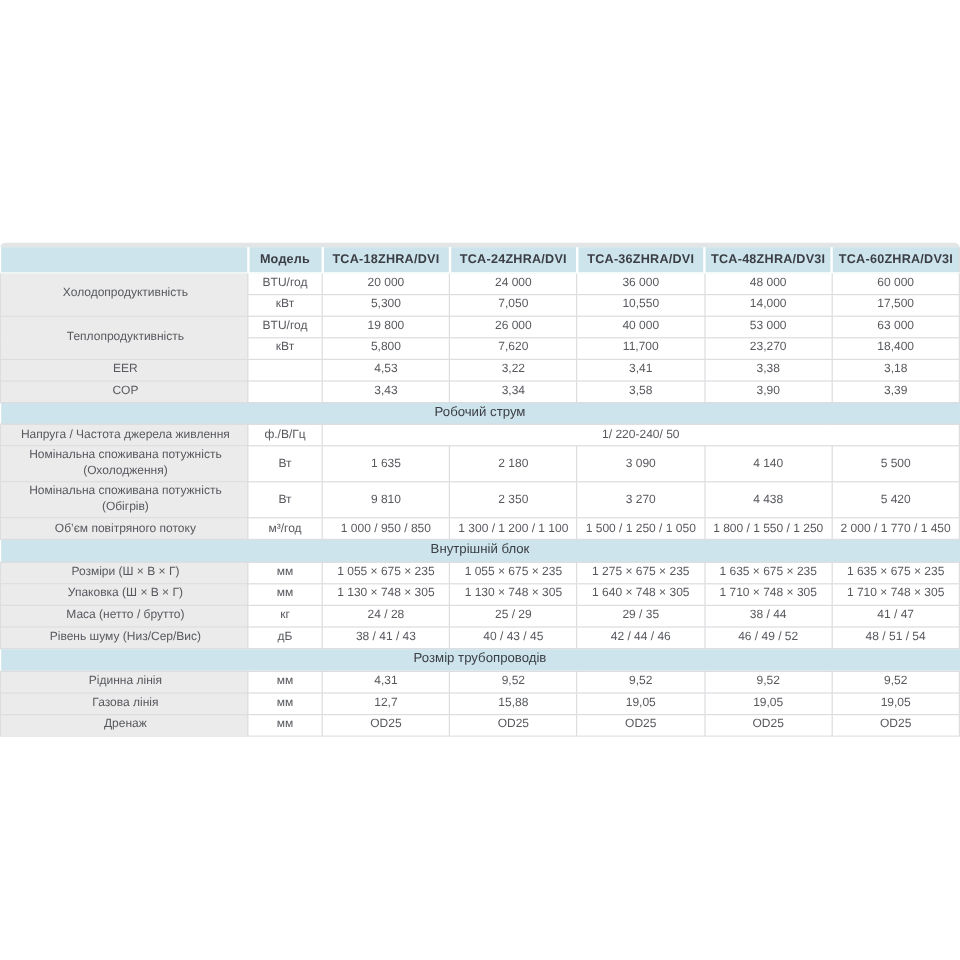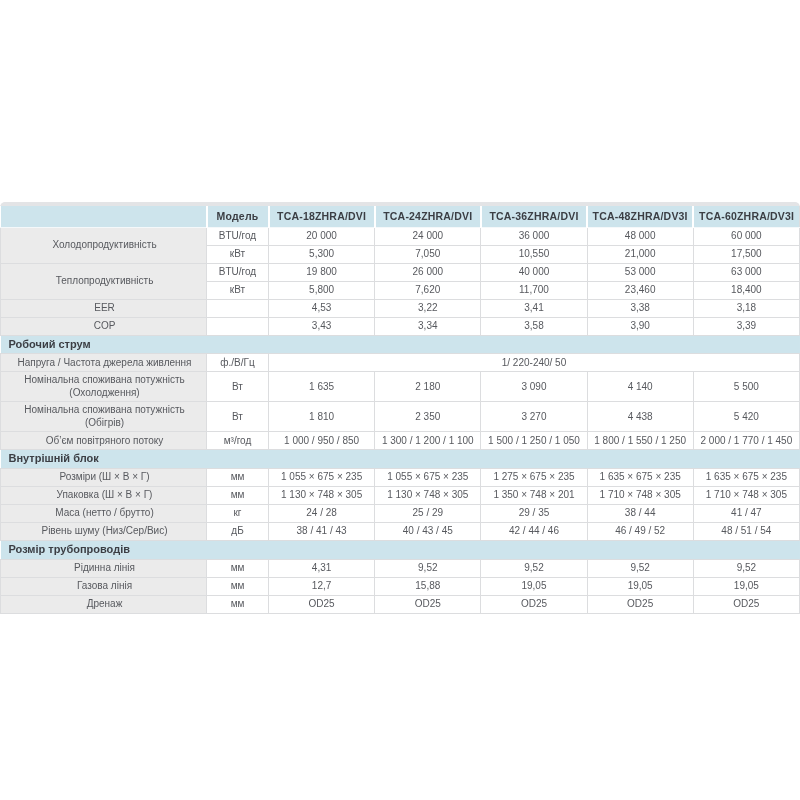--- a/index.html
+++ b/index.html
@@ -37,23 +37,23 @@
   tbody td{height:18px;background:#ffffff;}
   td.label{
     background:var(--label-bg);
     text-align:center;
     padding:2px 6px 2px 8px;
   }
   td.unit,td.val{text-align:center;padding:2px 4px;}
   tr.section td{
     background:var(--section-bg);
     color:var(--heading);
-    font-weight:bold;
+    font-weight:normal;
     font-size:11px;
-    text-align:left;
+    text-align:center;
     padding:2px 8px;
     height:17px;
     border-left:none;border-right:none;
   }
 </style>
 </head>
 <body>
 
 <div class="page">
   <div class="card">
@@ -87,38 +87,38 @@
             <td class="val">24 000</td>
             <td class="val">36 000</td>
             <td class="val">48 000</td>
             <td class="val">60 000</td>
           </tr>
           <tr>
             <td class="unit">кВт</td>
             <td class="val">5,300</td>
             <td class="val">7,050</td>
             <td class="val">10,550</td>
-            <td class="val">21,000</td>
+            <td class="val">14,000</td>
             <td class="val">17,500</td>
           </tr>
           <tr>
             <td class="label" rowspan="2">Теплопродуктивність</td>
             <td class="unit">BTU/год</td>
             <td class="val">19 800</td>
             <td class="val">26 000</td>
             <td class="val">40 000</td>
             <td class="val">53 000</td>
             <td class="val">63 000</td>
           </tr>
           <tr>
             <td class="unit">кВт</td>
             <td class="val">5,800</td>
             <td class="val">7,620</td>
             <td class="val">11,700</td>
-            <td class="val">23,460</td>
+            <td class="val">23,270</td>
             <td class="val">18,400</td>
           </tr>
           <tr>
             <td class="label">EER</td>
             <td class="unit"></td>
             <td class="val">4,53</td>
             <td class="val">3,22</td>
             <td class="val">3,41</td>
             <td class="val">3,38</td>
             <td class="val">3,18</td>
@@ -145,21 +145,21 @@
             <td class="unit">Вт</td>
             <td class="val">1 635</td>
             <td class="val">2 180</td>
             <td class="val">3 090</td>
             <td class="val">4 140</td>
             <td class="val">5 500</td>
           </tr>
           <tr>
             <td class="label">Номінальна споживана  потужність (Обігрів)</td>
             <td class="unit">Вт</td>
-            <td class="val">1 810</td>
+            <td class="val">9 810</td>
             <td class="val">2 350</td>
             <td class="val">3 270</td>
             <td class="val">4 438</td>
             <td class="val">5 420</td>
           </tr>
           <tr>
             <td class="label">Об’єм повітряного потоку</td>
             <td class="unit">м³/год</td>
             <td class="val">1 000 / 950 / 850</td>
             <td class="val">1 300 / 1 200 / 1 100</td>
@@ -177,21 +177,21 @@
             <td class="val">1 055 × 675 × 235</td>
             <td class="val">1 275 × 675 × 235</td>
             <td class="val">1 635 × 675 × 235</td>
             <td class="val">1 635 × 675 × 235</td>
           </tr>
           <tr>
             <td class="label">Упаковка (Ш × В × Г)</td>
             <td class="unit">мм</td>
             <td class="val">1 130 × 748 × 305</td>
             <td class="val">1 130 × 748 × 305</td>
-            <td class="val">1 350 × 748 × 201</td>
+            <td class="val">1 640 × 748 × 305</td>
             <td class="val">1 710 × 748 × 305</td>
             <td class="val">1 710 × 748 × 305</td>
           </tr>
           <tr>
             <td class="label">Маса (нетто / брутто)</td>
             <td class="unit">кг</td>
             <td class="val">24 / 28</td>
             <td class="val">25 / 29</td>
             <td class="val">29 / 35</td>
             <td class="val">38 / 44</td>

